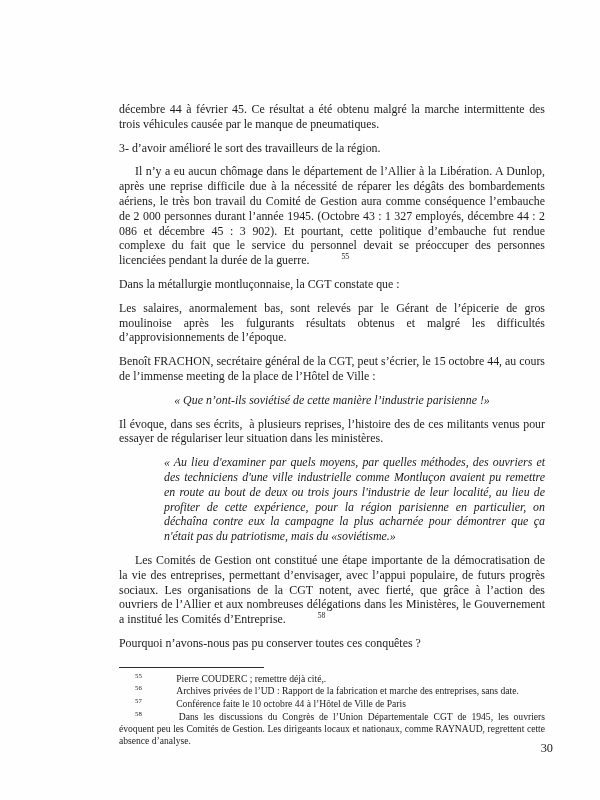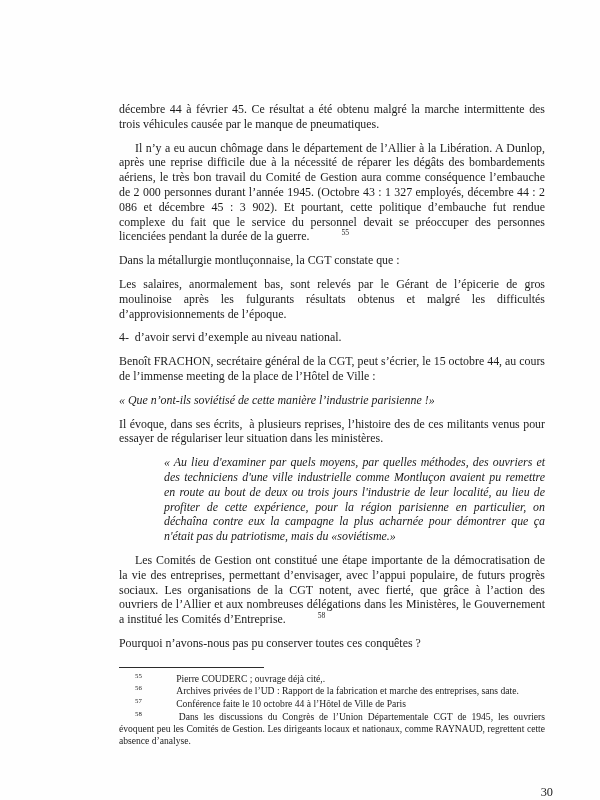--- a/index.html
+++ b/index.html
@@ -21,21 +21,21 @@
     line-height: 14.8px;
     text-align: justify;
     margin: 0 0 9px 0;
   }
   .doc p.quote {
     font-style: italic;
     margin-left: 45px;
   }
   .doc p.qcenter {
     font-style: italic;
-    text-align: left;
+    text-align: center;
   }
   sup.ref {
     font-size: 7.6px;
     line-height: 0;
     vertical-align: super;
   }
   .footnotes { margin-top: 6px; }
   .fsep {
     width: 145px;
     border-top: 1px solid #2b2b2b;
@@ -47,61 +47,61 @@
     text-align: justify;
     margin: 0 0 0.5px 0;
   }
   .footnotes sup {
     font-size: 6.8px;
     line-height: 0;
     vertical-align: super;
   }
   .pagenum {
     position: absolute;
-    top: 737px;
+    top: 693px;
     right: 63px;
     font-size: 12.3px;
   }
 </style>
 </head>
 <body>
 
 <div class="page">
 
   <div class="doc">
     <p>décembre 44 à février 45. Ce résultat a été obtenu malgré la marche intermittente des trois véhicules causée par le manque de pneumatiques.</p>
 
+    <p>3- d’avoir amélioré le sort des travailleurs de la région.</p>
 
     <p><span>Il n’y a eu aucun chômage dans le département de l’Allier à la Libération. A Dunlop, après une reprise difficile due à la nécessité de réparer les dégâts des bombardements aériens, le très bon travail du Comité de Gestion aura comme conséquence l’embauche de 2 000 personnes durant l’année 1945. (Octobre 43 : 1 327 employés, décembre 44 : 2 086 et décembre 45 : 3 902). Et pourtant, cette politique d’embauche fut rendue complexe du fait que le service du personnel devait se préoccuper des personnes licenciées pendant la durée de la guerre.</span><sup class="ref">55</sup></p>
 
     <p>Dans la métallurgie montluçonnaise, la CGT constate que :</p>
 
 
     <p>Les salaires, anormalement bas, sont relevés par le Gérant de l’épicerie de gros moulinoise après les fulgurants résultats obtenus et malgré les difficultés d’approvisionnements de l’époque.</p>
 
-    <p>4-&nbsp;&nbsp;d’avoir servi d’exemple au niveau national.</p>
 
 
     <p>Benoît FRACHON, secrétaire général de la CGT, peut s’écrier, le 15 octobre 44, au cours de l’immense meeting de la place de l’Hôtel de Ville :</p>
 
     <p class="qcenter">« Que n’ont-ils soviétisé de cette manière l’industrie parisienne !»</p>
 
     <p>Il évoque, dans ses écrits,&nbsp; à plusieurs reprises, l’histoire des de ces militants venus pour essayer de régulariser leur situation dans les ministères.</p>
 
     <p class="quote">« Au lieu d'examiner par quels moyens, par quelles méthodes, des ouvriers et des techniciens d'une ville industrielle comme Montluçon avaient pu remettre en route au bout de deux ou trois jours l'industrie de leur localité, au lieu de profiter de cette expérience, pour la région parisienne en particulier, on déchaîna contre eux la campagne la plus acharnée pour démontrer que ça n'était pas du patriotisme, mais du «soviétisme.»</p>
 
 
     <p><span>Les Comités de Gestion ont constitué une étape importante de la démocratisation de la vie des entreprises, permettant d’envisager, avec l’appui populaire, de futurs progrès sociaux. Les organisations de la CGT notent, avec fierté, que grâce à l’action des ouvriers de l’Allier et aux nombreuses délégations dans les Ministères, le Gouvernement a institué les Comités d’Entreprise.</span><sup class="ref">58</sup></p>
 
     <p>Pourquoi n’avons-nous pas pu conserver toutes ces conquêtes ?</p>
   </div>
 
   <div class="footnotes">
     <div class="fsep"></div>
-    <p><sup>55</sup> <span>Pierre COUDERC ;  ouvrage déjà cité,.</span></p>
+    <p><sup>55</sup> <span>Pierre COUDERC ;  remettre déjà cité,.</span></p>
     <p><sup>56</sup> <span>Archives privées de l’UD : Rapport de la fabrication et marche des entreprises, sans date.</span></p>
     <p><sup>57</sup> <span>Conférence faite le 10 octobre 44 à l’Hôtel de Ville de Paris</span></p>
     <p><sup>58</sup> <span>Dans les discussions du Congrès de l’Union Départementale CGT de 1945, les ouvriers évoquent peu les Comités de Gestion. Les dirigeants locaux et nationaux, comme RAYNAUD, regrettent cette absence d’analyse.</span></p>
   </div>
 
 </div>
 
 <div class="pagenum">30</div>
 
 </body></html>

